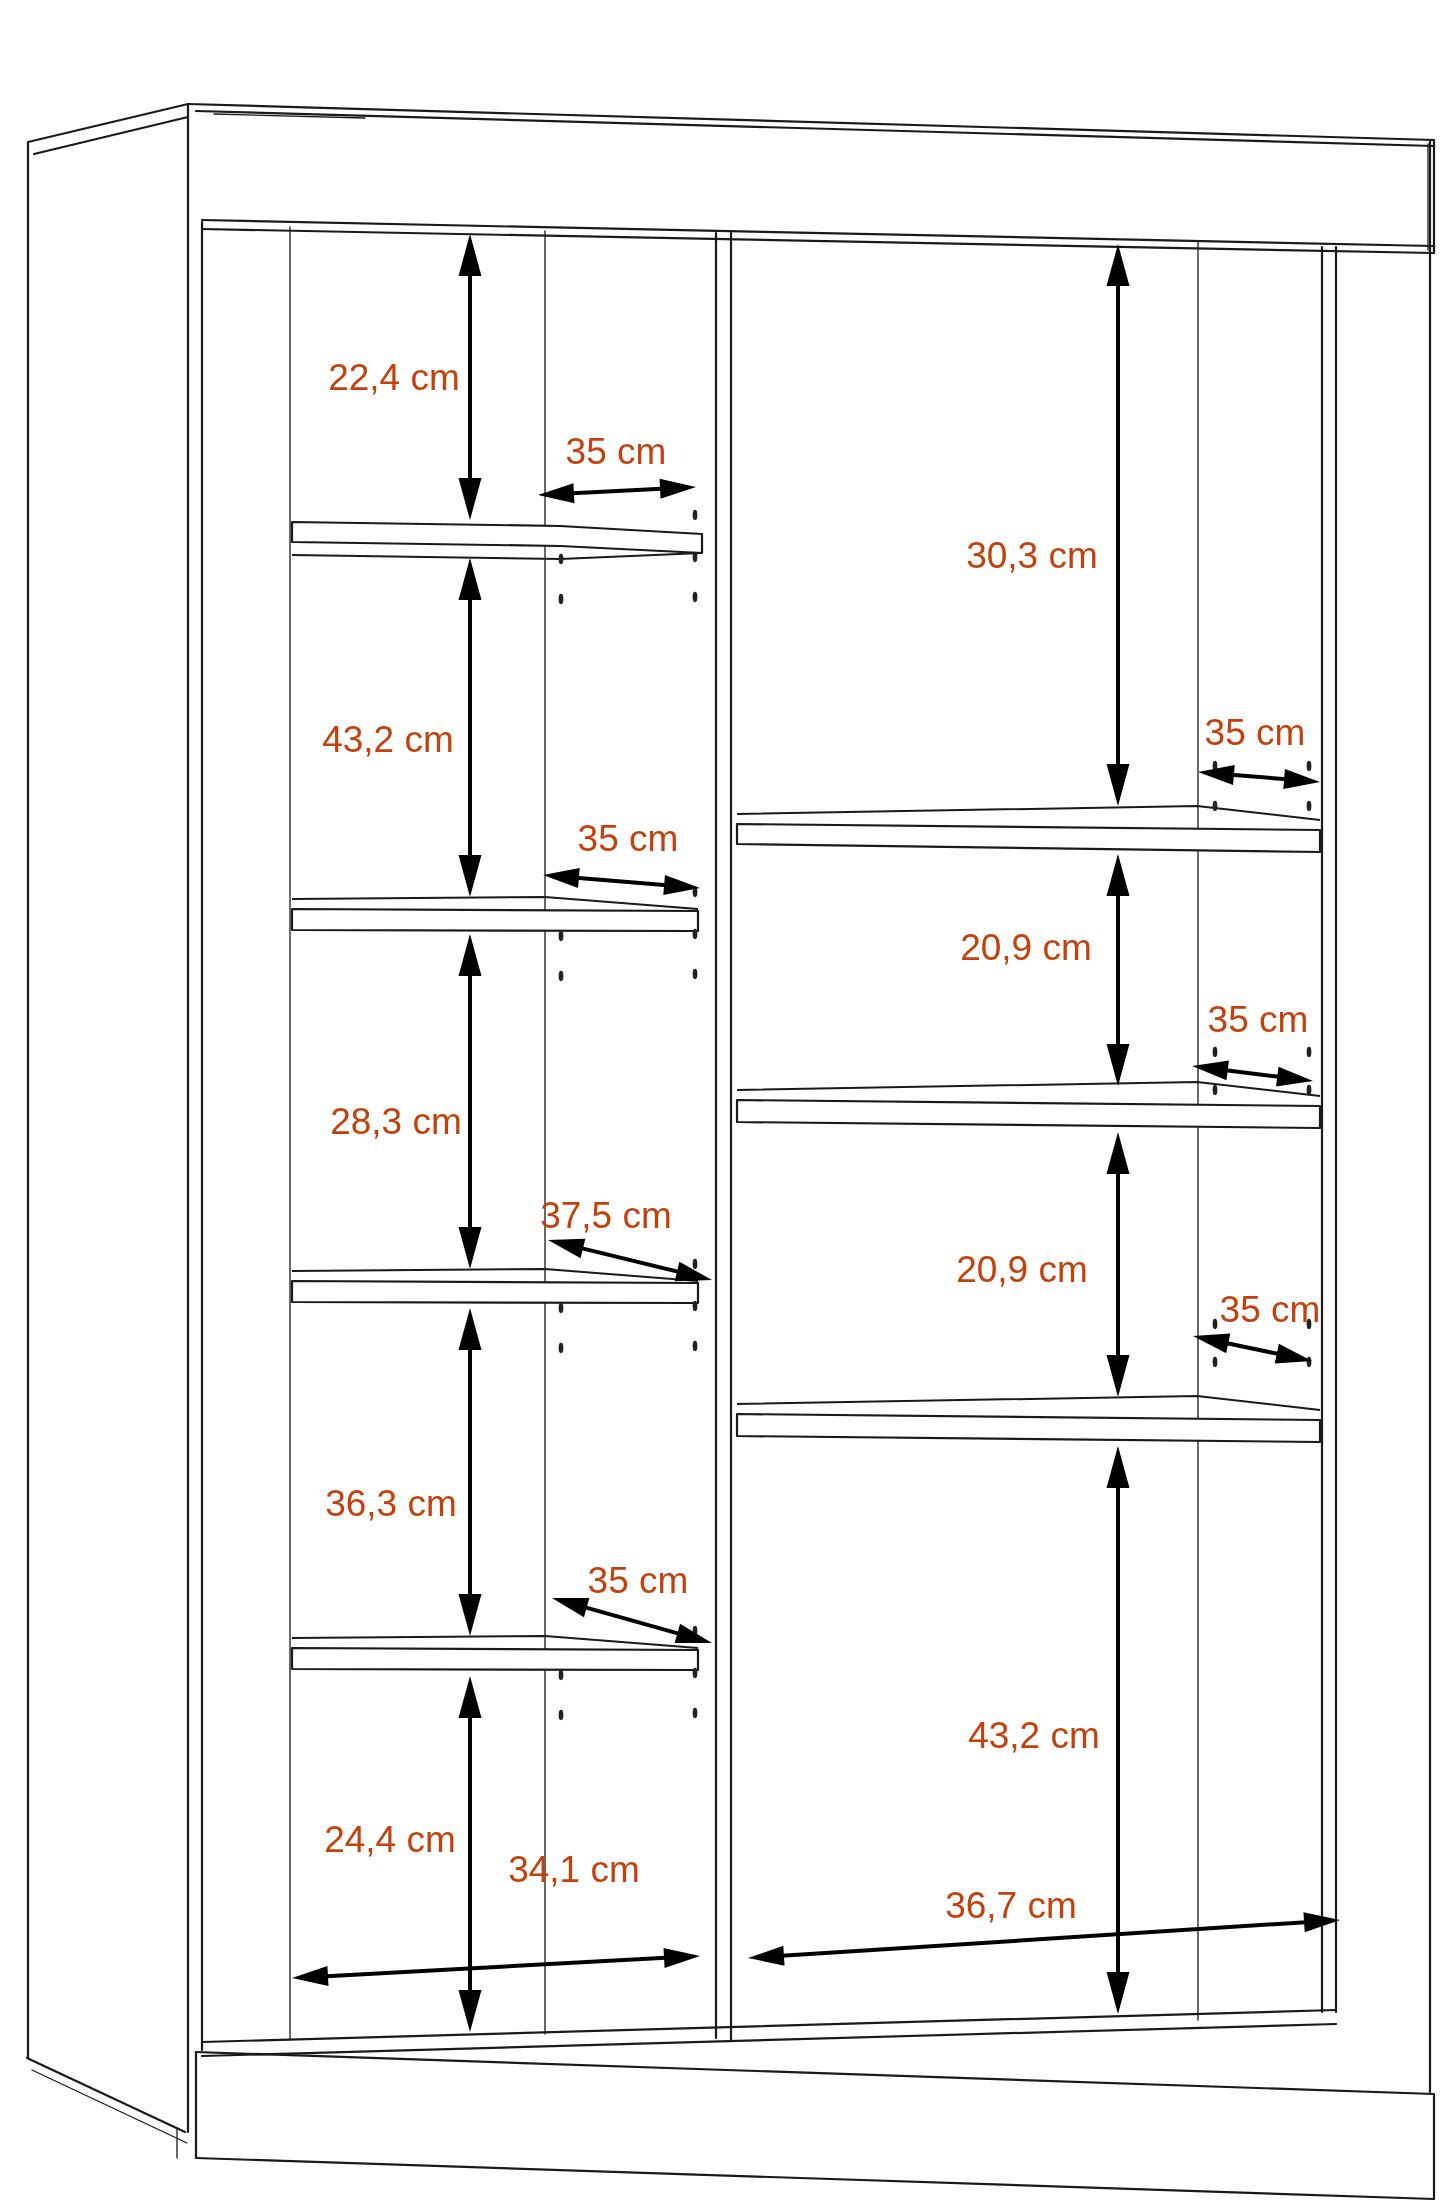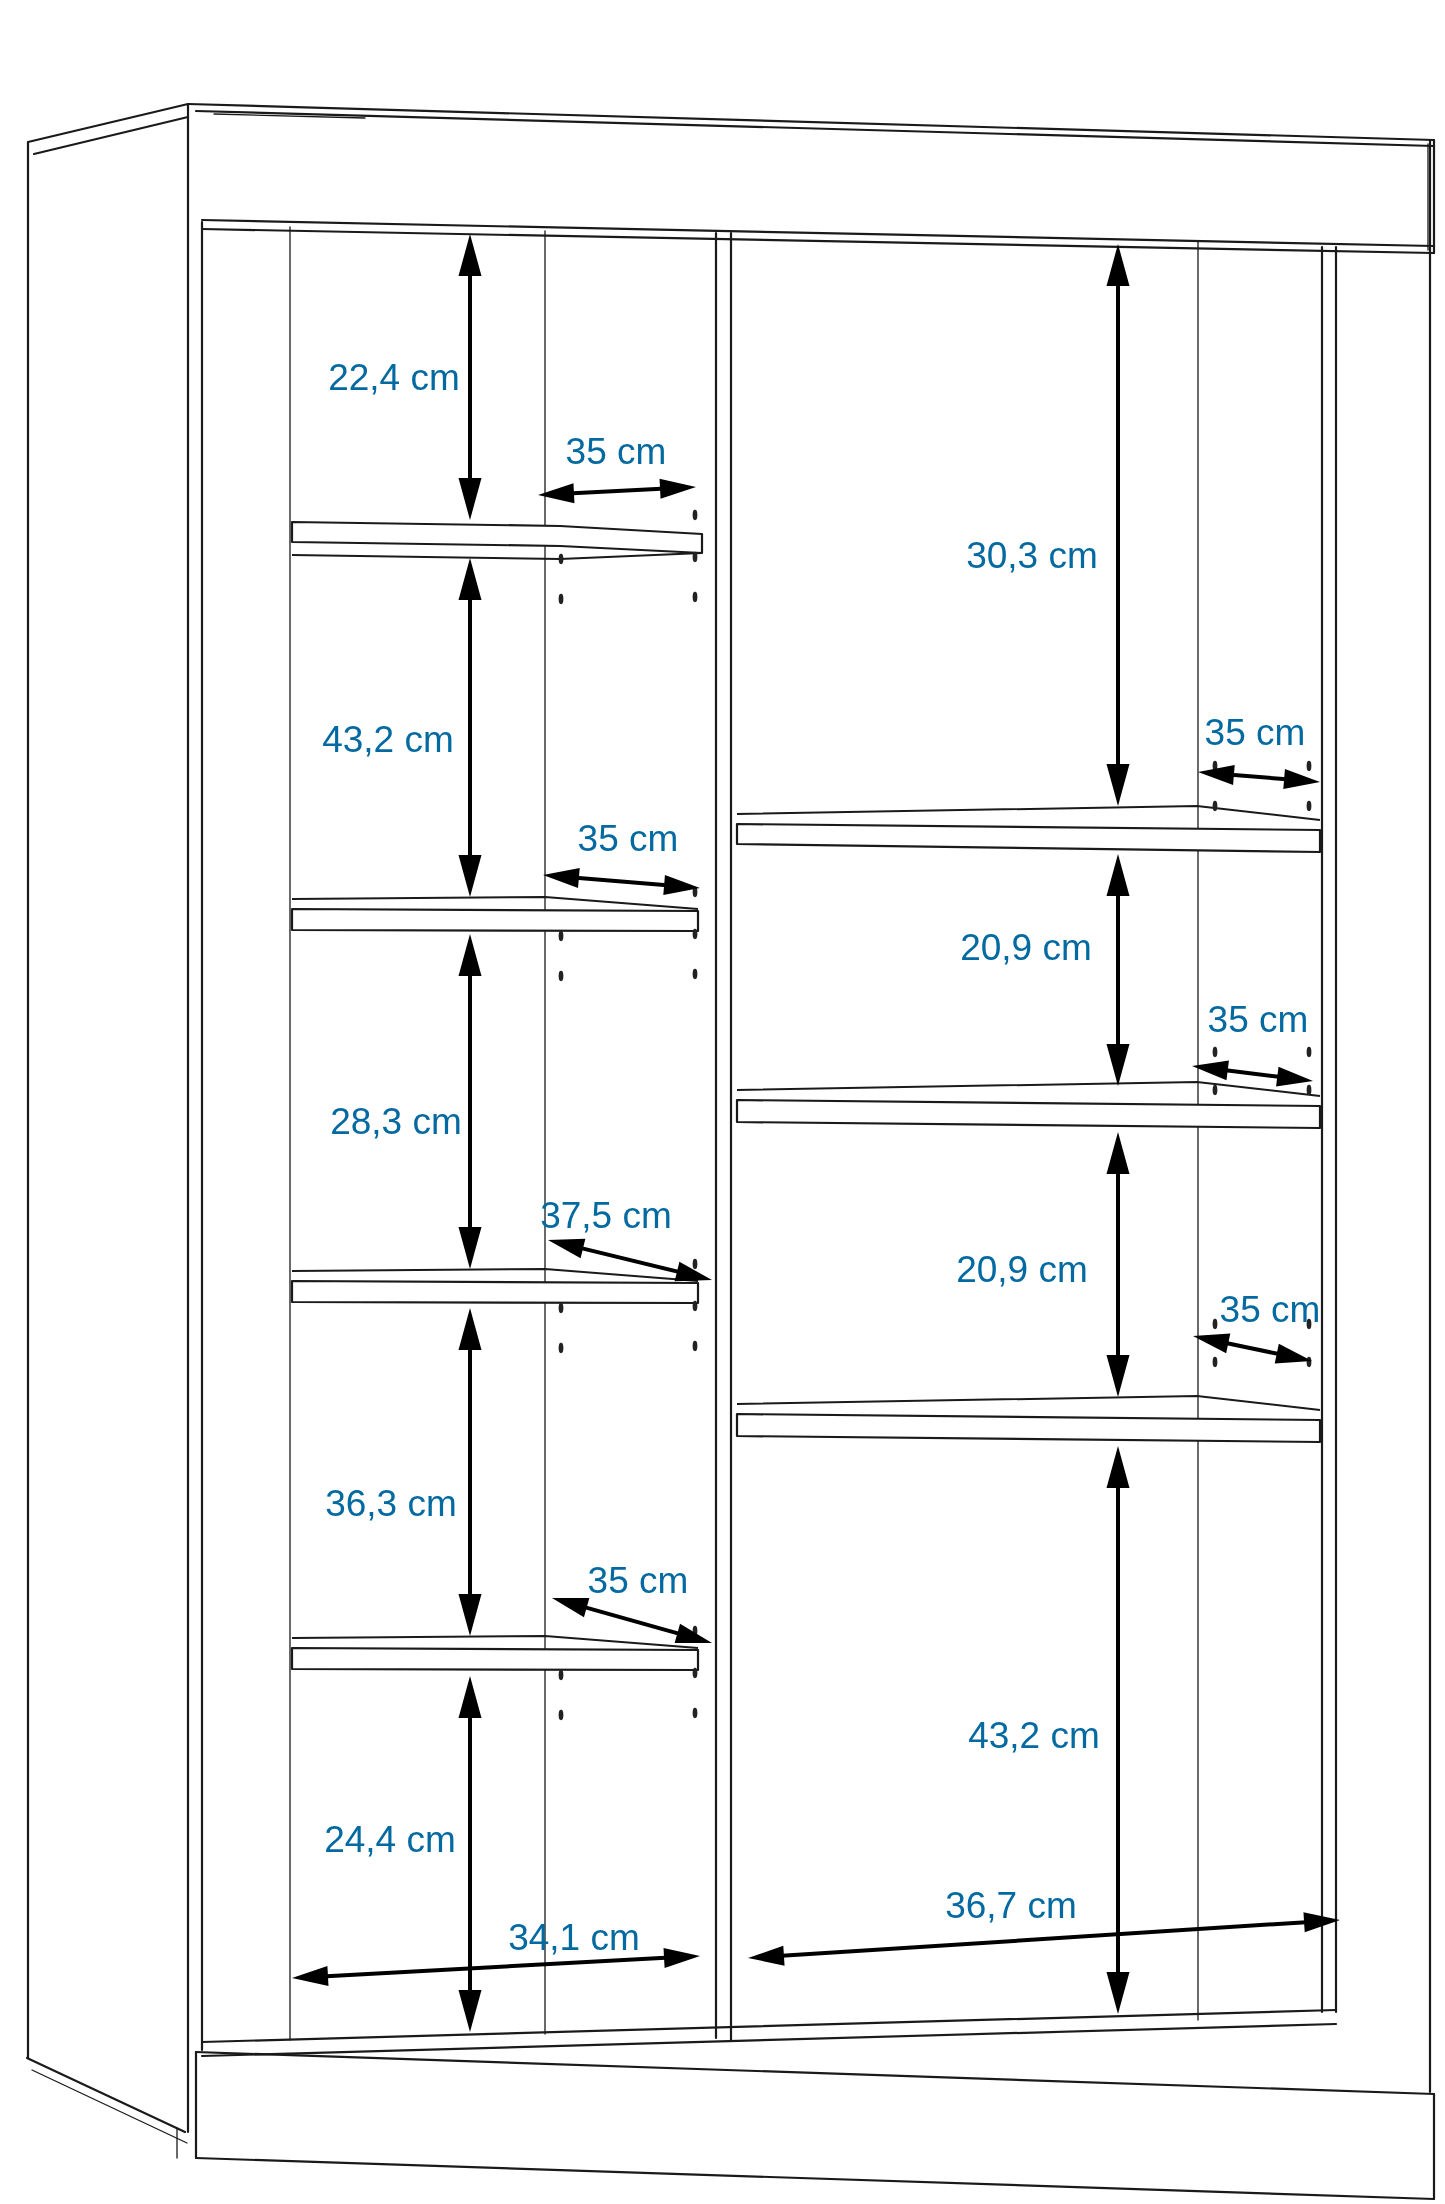--- a/index.html
+++ b/index.html
@@ -9,21 +9,21 @@
     background:#ffffff;
     font-family:"Liberation Sans", sans-serif;
     overflow:hidden;
   }
   #lineart{position:absolute;left:0;top:0;}
   .dim-label{
     position:absolute;
     transform:translate(-50%,-50%);
     font-size:37px;
     font-weight:400;
-    color:#0369a1;
+    color:#c2410c;
     letter-spacing:0px;
     white-space:nowrap;
     background:transparent;
   }
 </style>
 </head>
 <body>
 
 <div id="stage">
   <svg id="lineart" width="1445" height="2204" viewBox="0 0 1445 2204" xmlns="http://www.w3.org/2000/svg">
@@ -162,21 +162,21 @@
   <div class="dim-label" style="left:388px;top:740px">43,2 cm</div>
   <div class="dim-label" style="left:396px;top:1122px">28,3 cm</div>
   <div class="dim-label" style="left:391px;top:1504px">36,3 cm</div>
   <div class="dim-label" style="left:390px;top:1840px">24,4 cm</div>
 
   <div class="dim-label" style="left:616px;top:452px">35 cm</div>
   <div class="dim-label" style="left:628px;top:839px">35 cm</div>
   <div class="dim-label" style="left:606px;top:1216px">37,5 cm</div>
   <div class="dim-label" style="left:638px;top:1581px">35 cm</div>
 
-  <div class="dim-label" style="left:574px;top:1938px">34,1 cm</div>
+  <div class="dim-label" style="left:574px;top:1870px">34,1 cm</div>
   <div class="dim-label" style="left:1011px;top:1906px">36,7 cm</div>
 
   <div class="dim-label" style="left:1032px;top:556px">30,3 cm</div>
   <div class="dim-label" style="left:1026px;top:948px">20,9 cm</div>
   <div class="dim-label" style="left:1022px;top:1270px">20,9 cm</div>
   <div class="dim-label" style="left:1034px;top:1736px">43,2 cm</div>
 
   <div class="dim-label" style="left:1255px;top:733px">35 cm</div>
   <div class="dim-label" style="left:1258px;top:1020px">35 cm</div>
   <div class="dim-label" style="left:1270px;top:1310px">35 cm</div>

